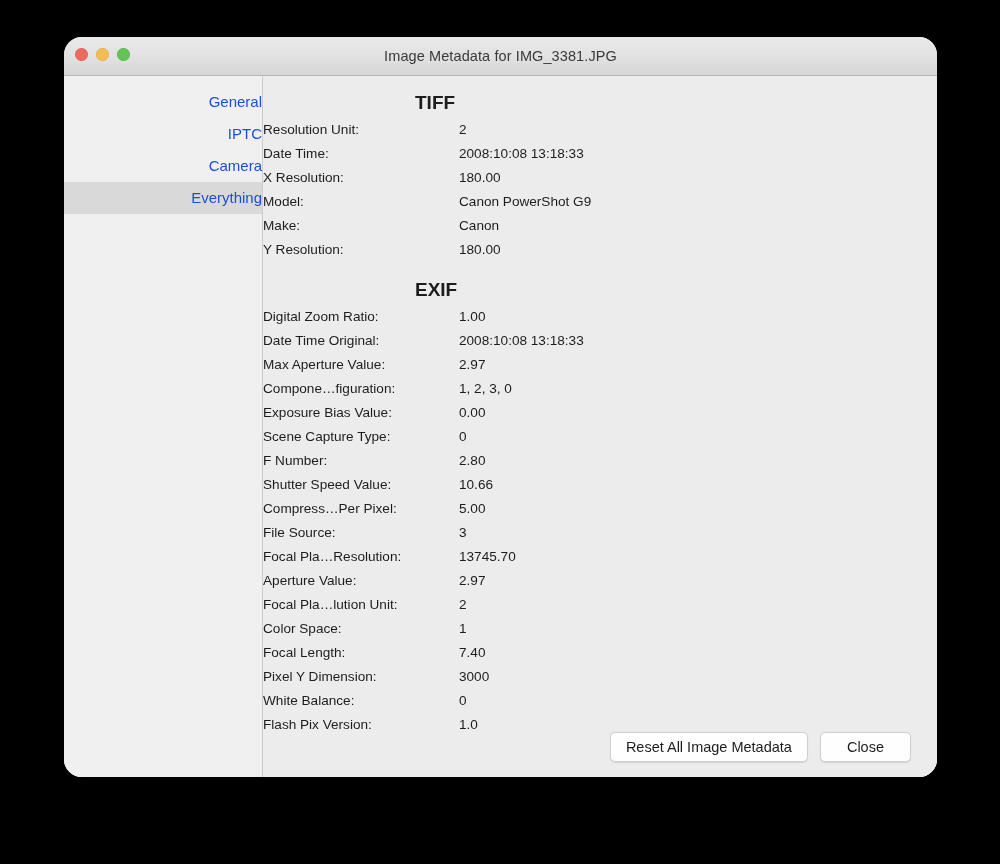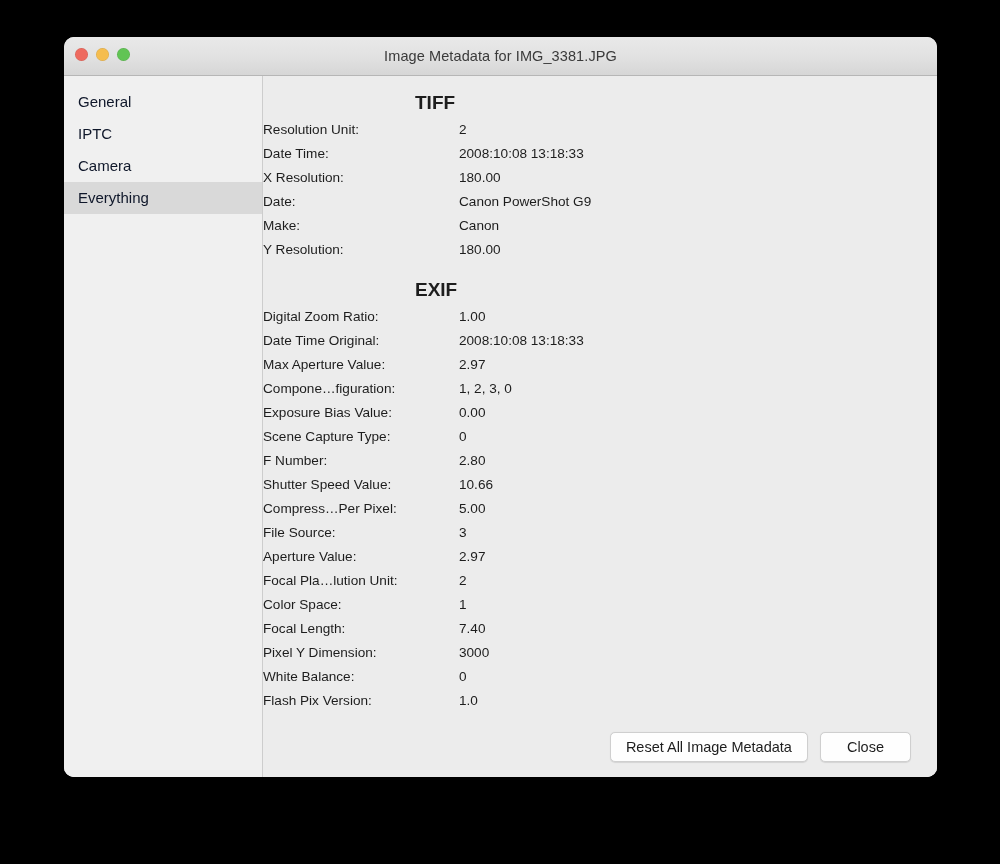--- a/index.html
+++ b/index.html
@@ -15,21 +15,21 @@
     -webkit-font-smoothing: antialiased;
   }
 
   
   #window {
     position: absolute;
     left: 64px;
     top: 37px;
     width: 873px;
     height: 740px;
-    border-radius: 10px;
+    border-radius: 18px;
     overflow: hidden;
     background: #ececec;
     box-shadow: 0 10px 28px rgba(0,0,0,0.55),
                 0 2px 6px rgba(0,0,0,0.4);
   }
 
   
   #titlebar {
     position: relative;
     height: 38px;
@@ -73,25 +73,25 @@
   #sidebar {
     width: 199px;
     background: #f0f0f0;
     border-right: 1px solid #cdcdcd;
     padding-top: 10px;
     box-sizing: border-box;
   }
   .side-item {
     height: 32px;
     line-height: 32px;
-    padding-left: 14px;
     font-size: 15px;
-    color: #0f172a;
+    color: #1d4ed8;
     cursor: default;
     white-space: nowrap;
+    text-align: right;
   }
   .side-item.selected {
     background: #d9d9d9;
   }
 
   
   #content {
     flex: 1;
     position: relative;
     background: #ececec;
@@ -194,21 +194,21 @@
         </div>
         <div class="row">
           <span class="lbl">Date Time:</span>
           <span class="val">2008:10:08 13:18:33</span>
         </div>
         <div class="row">
           <span class="lbl">X Resolution:</span>
           <span class="val">180.00</span>
         </div>
         <div class="row">
-          <span class="lbl">Date:</span>
+          <span class="lbl">Model:</span>
           <span class="val">Canon PowerShot G9</span>
         </div>
         <div class="row">
           <span class="lbl">Make:</span>
           <span class="val">Canon</span>
         </div>
         <div class="row">
           <span class="lbl">Y Resolution:</span>
           <span class="val">180.00</span>
         </div>
@@ -249,20 +249,24 @@
           <span class="lbl">Shutter Speed Value:</span>
           <span class="val">10.66</span>
         </div>
         <div class="row">
           <span class="lbl">Compress…Per Pixel:</span>
           <span class="val">5.00</span>
         </div>
         <div class="row">
           <span class="lbl">File Source:</span>
           <span class="val">3</span>
+        </div>
+        <div class="row">
+          <span class="lbl">Focal Pla…Resolution:</span>
+          <span class="val">13745.70</span>
         </div>
         <div class="row">
           <span class="lbl">Aperture Value:</span>
           <span class="val">2.97</span>
         </div>
         <div class="row">
           <span class="lbl">Focal Pla…lution Unit:</span>
           <span class="val">2</span>
         </div>
         <div class="row">

